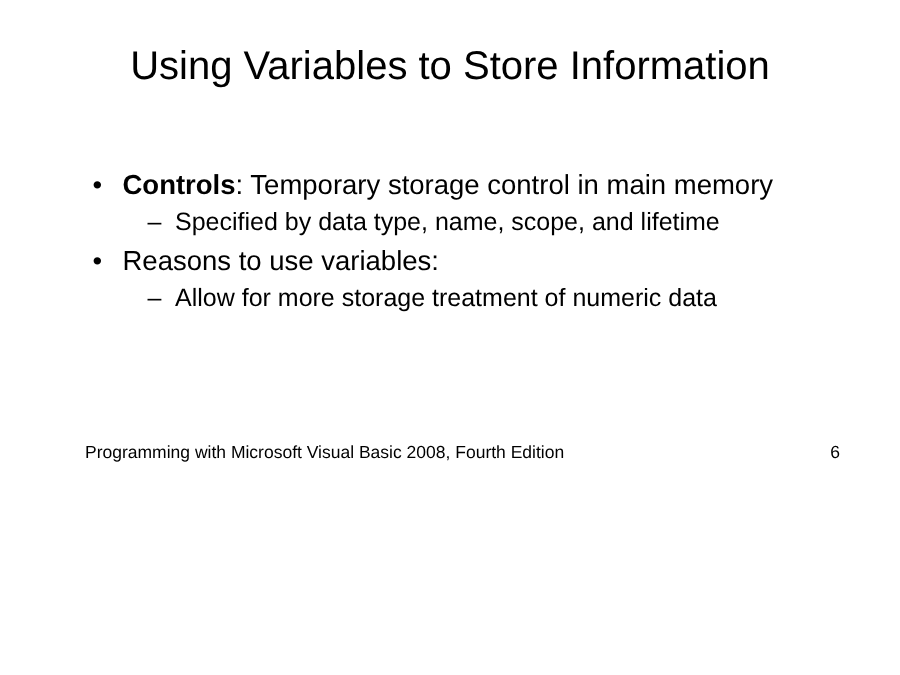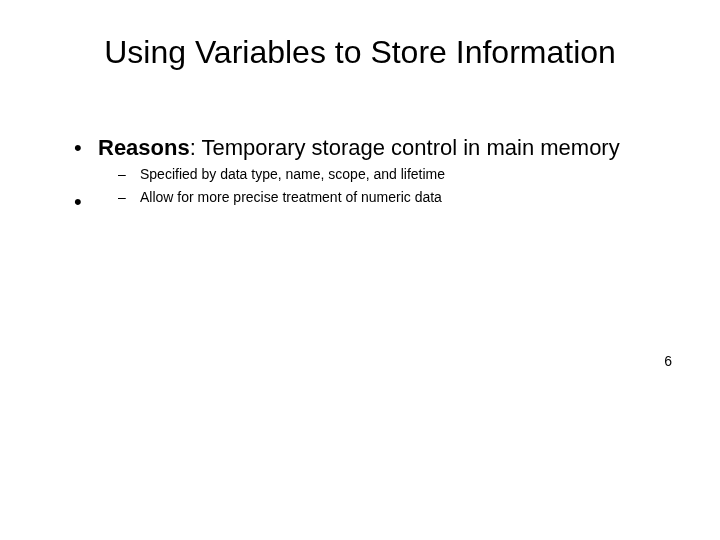--- a/index.html
+++ b/index.html
@@ -49,21 +49,21 @@
     content: "•";
     position: absolute;
     left: 4px;
     top: 0;
     font-size: 22px;
   }
   ul.level2 {
     list-style: none;
     margin: 4px 0 6px 0;
     padding: 0 0 0 20px;
-    font-size: 14px;
+    font-size: 20px;
   }
   ul.level2 > li {
     position: relative;
     padding-left: 22px;
     margin: 0 0 2px 0;
   }
   ul.level2 > li::before {
     content: "–";
     position: absolute;
     left: 0;
@@ -88,32 +88,34 @@
 </head>
 <body>
 
 <div class="slide">
 
   <div class="title">Using Variables to Store Information</div>
 
   <div class="body">
     <ul class="level1">
       <li>
-        <span class="bold">Reasons</span><span>: Temporary storage control in main memory</span>
+        <span class="bold">Controls</span><span>: Temporary storage control in main memory</span>
         <ul class="level2">
           <li>
             <span>Specified by data type, name, scope, and lifetime</span>
           </li>
         </ul>
       </li>
       <li>
+        <span>Reasons to use variables:</span>
         <ul class="level2">
           <li>
-            <span>Allow for more precise treatment of numeric data</span>
+            <span>Allow for more storage treatment of numeric data</span>
           </li>
         </ul>
       </li>
     </ul>
   </div>
 
+  <div class="footer-left">Programming with Microsoft Visual Basic 2008, Fourth Edition</div>
   <div class="footer-right">6</div>
 
 </div>
 
 </body></html>

